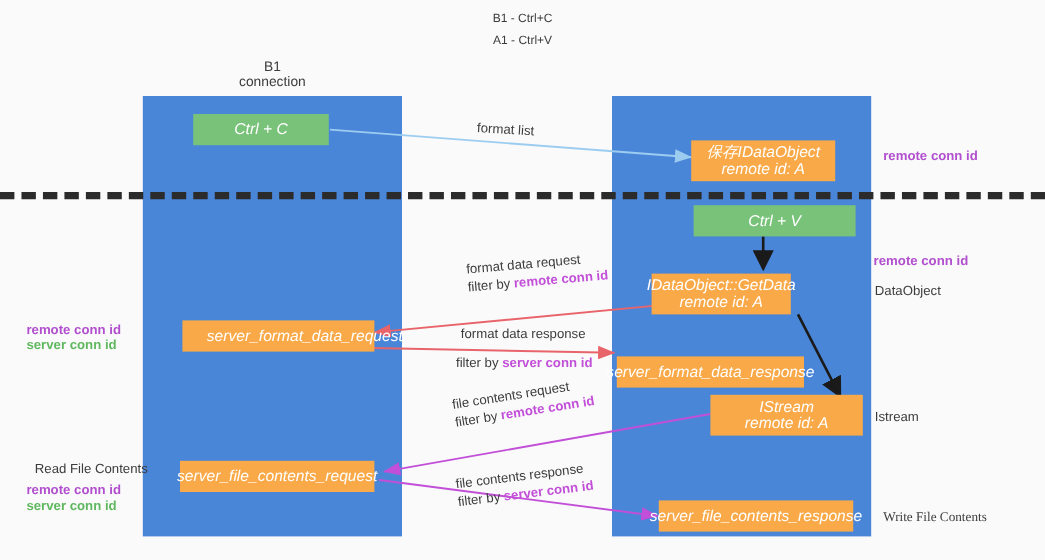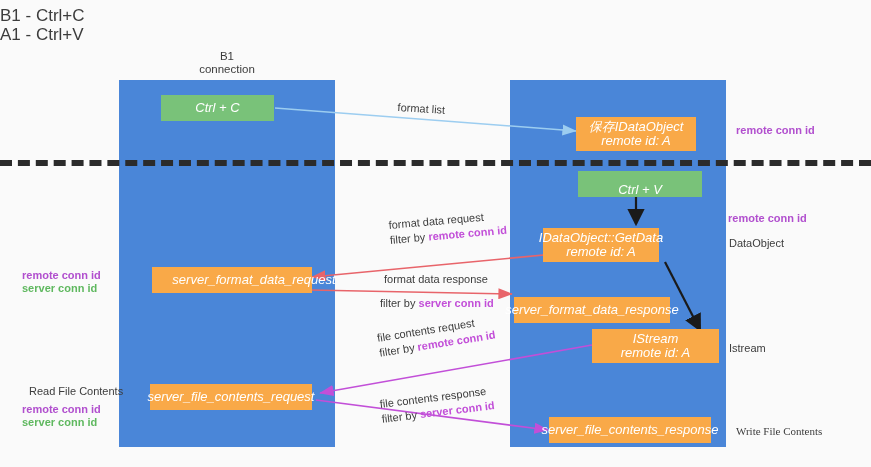--- a/index.html
+++ b/index.html
@@ -26,22 +26,22 @@
   .col-header {
     position: absolute;
     text-align: center;
     font-size: 11.5px;
     color: #3c3c3c;
     line-height: 13px;
   }
   .diag-title {
     position: absolute;
     width: 871px;
-    text-align: left;
-    font-size: 17px;
+    text-align: center;
+    font-size: 10px;
     color: #3c3c3c;
     line-height: 19px;
     top: 6px;
     left: 0;
   }
   .node {
     position: absolute;
     box-sizing: border-box;
     display: flex;
     flex-direction: column;
@@ -155,21 +155,21 @@
 
   <div class="node green" style="left:161px; top:95px; width:113px; height:26px;">
     <span>Ctrl + C</span>
   </div>
 
   <div class="node orange" style="left:576px; top:117px; width:120px; height:34px;">
     <span>保存IDataObject</span>
     <span>remote id: A</span>
   </div>
 
-  <div class="node green" style="left:578px; top:171px; width:124px; height:26px;justify-content:flex-end;">
+  <div class="node green" style="left:578px; top:171px; width:135px; height:26px;">
     <span>Ctrl + V</span>
   </div>
 
   <div class="node orange" style="left:543px; top:228px; width:116px; height:34px;">
     <span>IDataObject::GetData</span>
     <span>remote id: A</span>
   </div>
 
   <div class="node orange" style="left:152px; top:267px; width:160px; height:26px;padding-left:44px;">
     <span>server_format_data_request</span>

